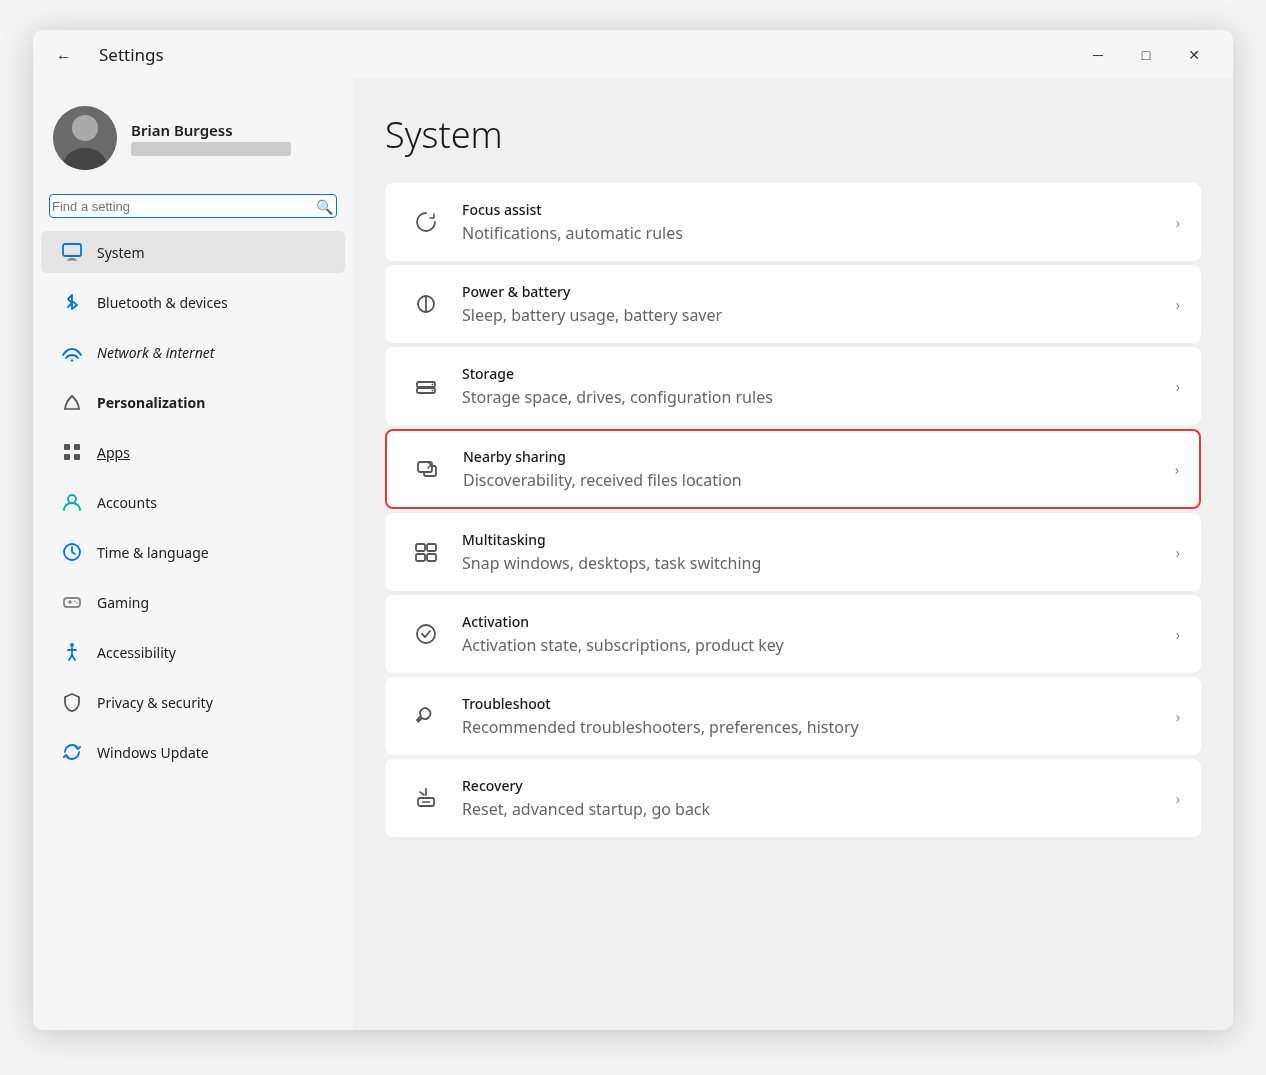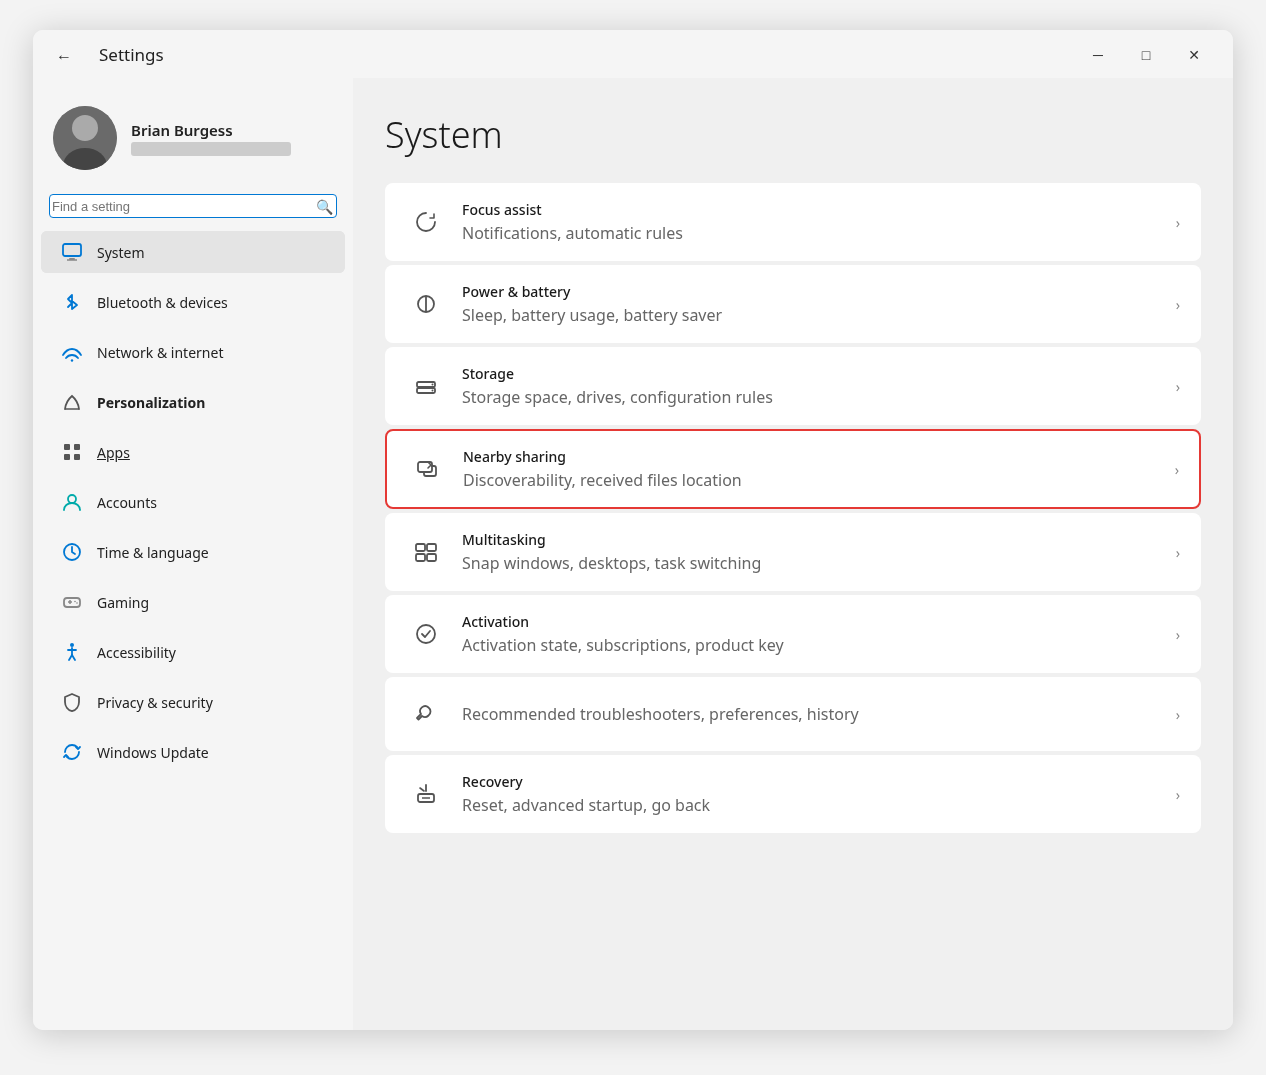--- a/index.html
+++ b/index.html
@@ -302,21 +302,21 @@
     <div class="nav-item" style="position:relative;">
       <span class="nav-icon">
                 <svg width="22" height="22" viewBox="0 0 22 22" fill="none">
                   <path d="M11 4v14l5-4-5-4V4l-4 4 4 4-4 4" stroke="#0078d4" stroke-width="1.8" stroke-linecap="round" stroke-linejoin="round"></path>
                 </svg>
               </span>
       <span class="nav-label">Bluetooth &amp; devices</span>
     </div>
   </div>
           <div class="nav-item-wrap">
-    <div class="nav-item" style="position:relative;">
+    <div class="nav-item" style="position:relative;font-style:italic;">
       <span class="nav-icon">
                 <svg width="22" height="22" viewBox="0 0 22 22" fill="none">
                   <path d="M2 14c2.5-4 5.5-6 9-6s6.5 2 9 6" stroke="#0078d4" stroke-width="1.8" stroke-linecap="round"></path>
                   <path d="M5 17c1.5-2 3.5-3 6-3s4.5 1 6 3" stroke="#0078d4" stroke-width="1.8" stroke-linecap="round"></path>
                   <circle cx="11" cy="19.5" r="1.2" fill="#0078d4"></circle>
                 </svg>
               </span>
       <span class="nav-label">Network &amp; internet</span>
     </div>
   </div>
@@ -506,20 +506,21 @@
     </div>
     <span class="setting-chevron">›</span>
   </div>
           <div class="setting-card">
     <div class="setting-icon">
               <svg width="24" height="24" viewBox="0 0 24 24" fill="none">
                 <path d="M14.5 5.5A5 5 0 0 0 7 12l-4 4 1.5 1.5L8 14a5 5 0 0 0 6.5-.5 5 5 0 0 0 0-8z" stroke="#555" stroke-width="1.8" fill="none" stroke-linecap="round" stroke-linejoin="round"></path>
               </svg>
             </div>
     <div class="setting-text">
+      <div class="setting-title">Troubleshoot</div>
       <div class="setting-desc">Recommended troubleshooters, preferences, history</div>
     </div>
     <span class="setting-chevron">›</span>
   </div>
           <div class="setting-card">
     <div class="setting-icon">
               <svg width="24" height="24" viewBox="0 0 24 24" fill="none">
                 <path d="M12 3v6" stroke="#555" stroke-width="1.8" stroke-linecap="round"></path>
                 <path d="M6 6l4 3" stroke="#555" stroke-width="1.6" stroke-linecap="round"></path>
                 <rect x="4" y="12" width="16" height="8" rx="2" stroke="#555" stroke-width="1.8" fill="none"></rect>

